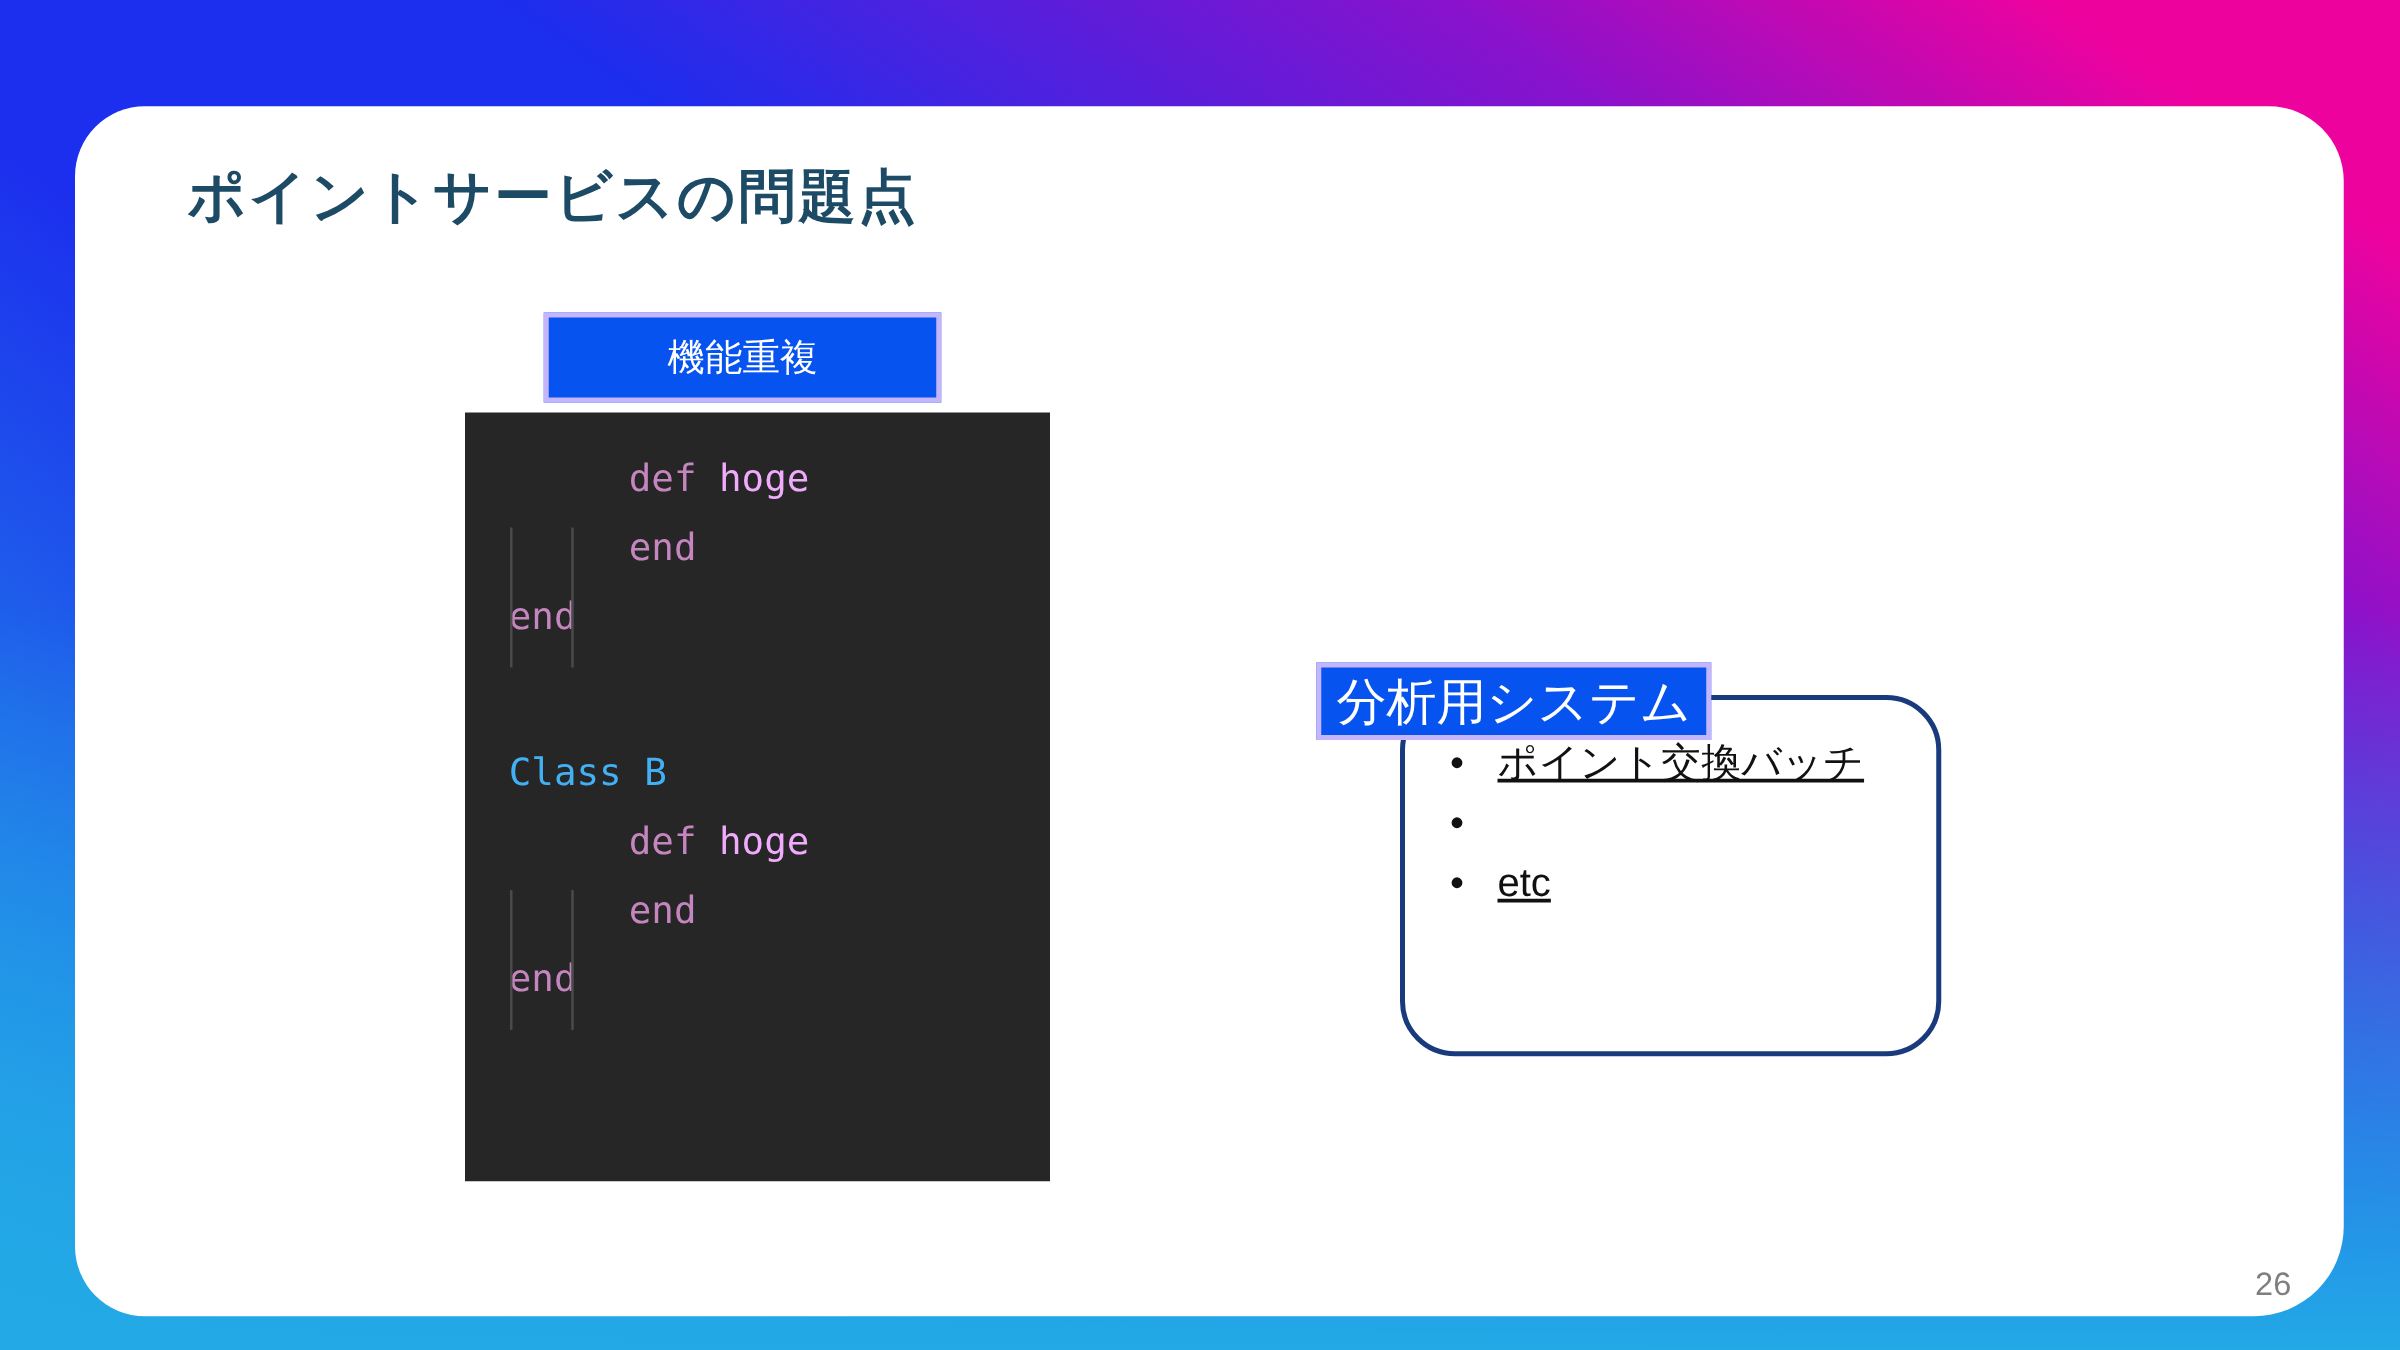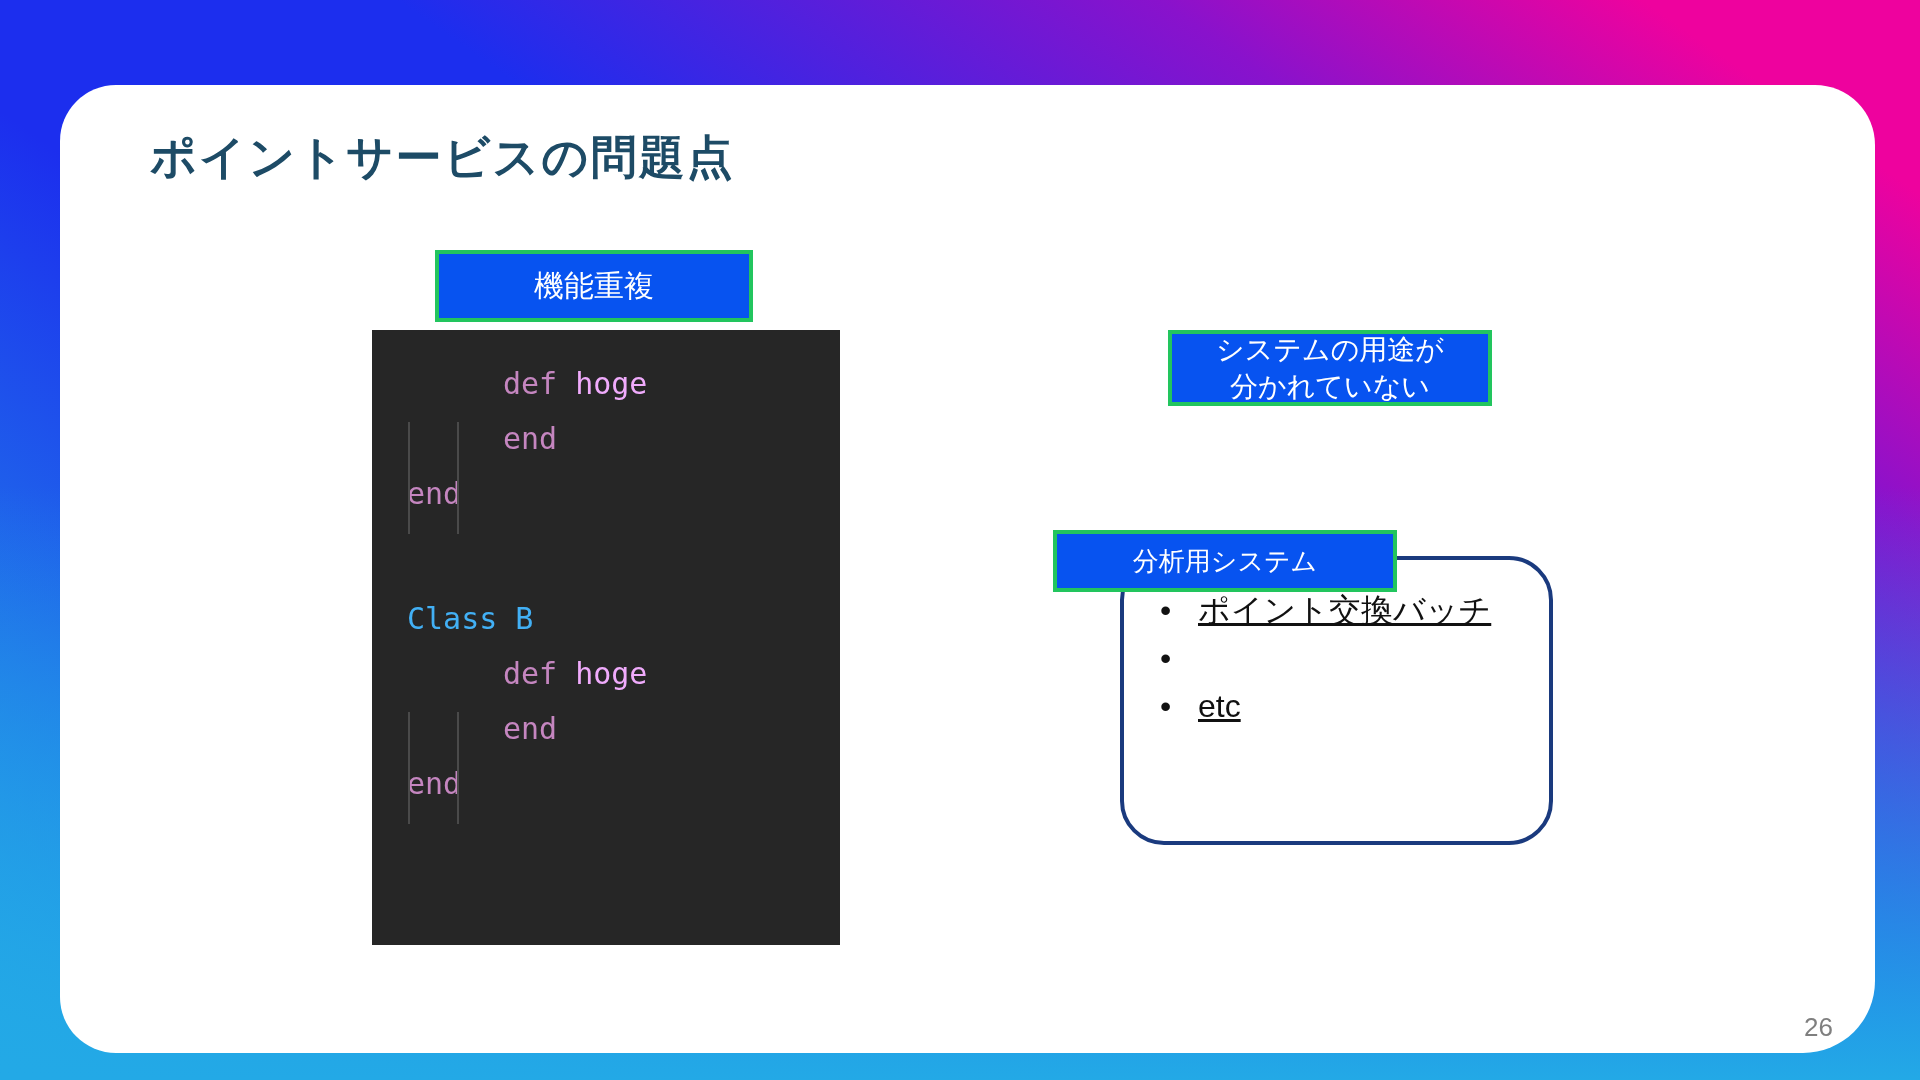--- a/index.html
+++ b/index.html
@@ -38,43 +38,43 @@
     font-size: 46px;
     font-weight: bold;
     color: #1d4b66;
     letter-spacing: 2px;
     white-space: nowrap;
   }
 
   .blue-label {
     position: absolute;
     background: #0753f0;
-    border: 4px solid #22c55e;
+    border: 4px solid #c4b5fd;
     color: #ffffff;
     display: flex;
     align-items: center;
     justify-content: center;
     text-align: center;
     white-space: pre-line;
   }
   .label-duplicate {
     left: 375px; top: 165px;
     width: 318px; height: 72px;
     font-size: 30px;
   }
   .label-mixed {
     left: 1108px; top: 245px;
     width: 324px; height: 76px;
     font-size: 28px;
     line-height: 37px;
   }
   .label-analysis {
     left: 993px; top: 445px;
-    width: 344px; height: 62px;
-    font-size: 26px;
+    width: 316px; height: 62px;
+    font-size: 40px;
     z-index: 2;
   }
 
   .codeblock {
     position: absolute;
     left: 312px; top: 245px;
     width: 468px; height: 615px;
     background: #262626;
     font-family: "DejaVu Sans Mono", monospace;
     font-size: 30px;
@@ -155,22 +155,20 @@
       <div class="code-line"><span class="tok-kw">end</span></div>
 
       <div class="code-gap"></div>
 
       <div class="code-line"><span class="tok-class">Class B</span></div>
       <div class="code-line indent"><span class="tok-kw">def</span><span class="tok-method">hoge</span></div>
       <div class="code-line indent"><span class="tok-kw">end</span></div>
       <div class="code-line"><span class="tok-kw">end</span></div>
     </div>
 
-    <div class="blue-label label-mixed">システムの用途が
-分かれていない</div>
 
     <div class="blue-label label-analysis">分析用システム</div>
 
     <div class="analysis-box">
       <ul>
         <li>
             <span class="bullet-dot">•</span>
             <span class="bullet-text">ポイント交換バッチ</span>
           </li>
         <li>

